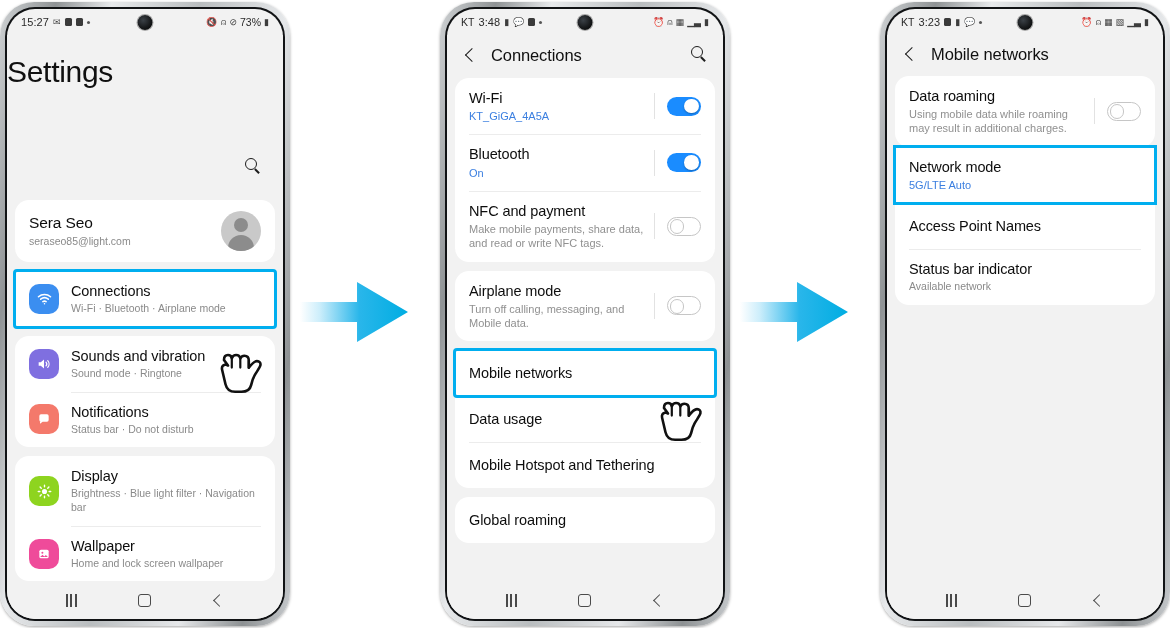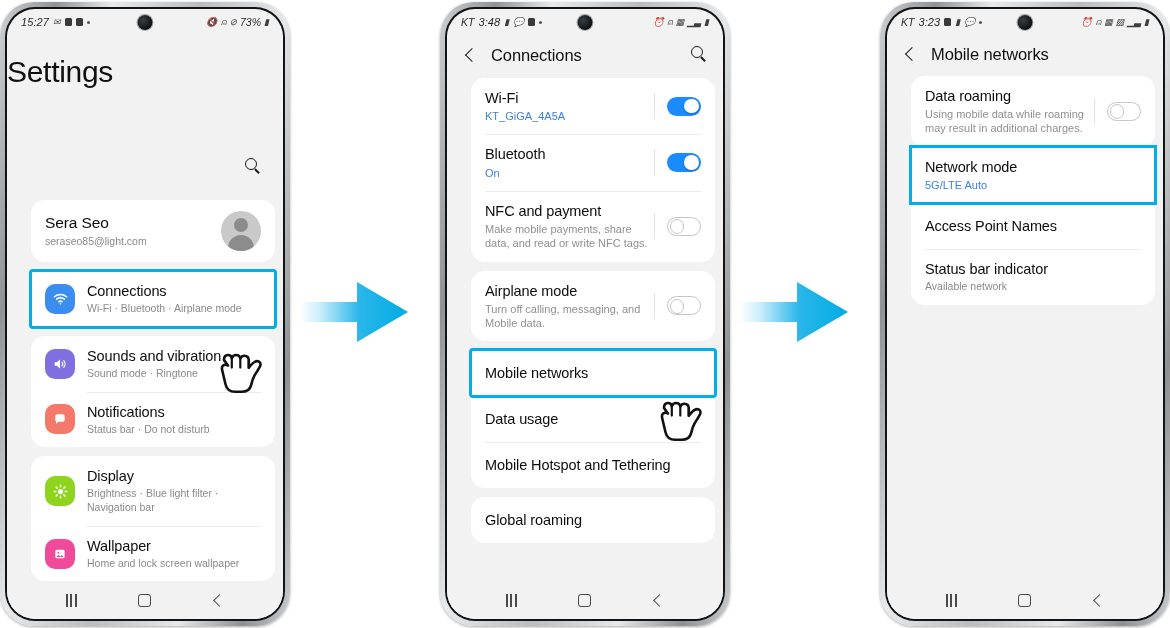--- a/index.html
+++ b/index.html
@@ -47,21 +47,20 @@
   #phone3 { left: 880px; }
 
   
   .statusbar {
     height: 26px;
     display: flex; align-items: center;
     padding: 1px 14px;
     font-size: 10.5px; color: #2a2a2a;
     position: relative;
     flex: 0 0 auto;
-    font-style: italic;
   }
   .sb-left { display: flex; align-items: center; gap: 4px; white-space: nowrap; }
   .sb-time { font-size: 11px; letter-spacing: .1px; }
   .sb-carrier { font-size: 10.5px; }
   .sb-right { margin-left: auto; display: flex; align-items: center; gap: 3px; font-size: 9.5px; white-space: nowrap; }
   .sb-ico { font-size: 9px; opacity: .9; display:inline-block; }
   .sb-pct { font-size: 10.5px; }
   .camera {
     position: absolute; left: 50%; top: 6px;
     transform: translateX(-50%);
@@ -116,21 +115,21 @@
   }
   .title-search {
     position:absolute; right: 22px; bottom: 22px;
   }
 
   
   .list {
     flex: 1 1 auto;
     background: #f2f2f2;
     overflow: hidden;
-    padding: 0 0 0 16px;
+    padding: 0 0 0 0;
   }
   .card {
     background:#fff;
     border-radius: 14px;
     margin: 0 8px 9px 8px;
     overflow:hidden;
   }
   .row {
     display:flex; align-items:center;
     padding: 11px 14px;

